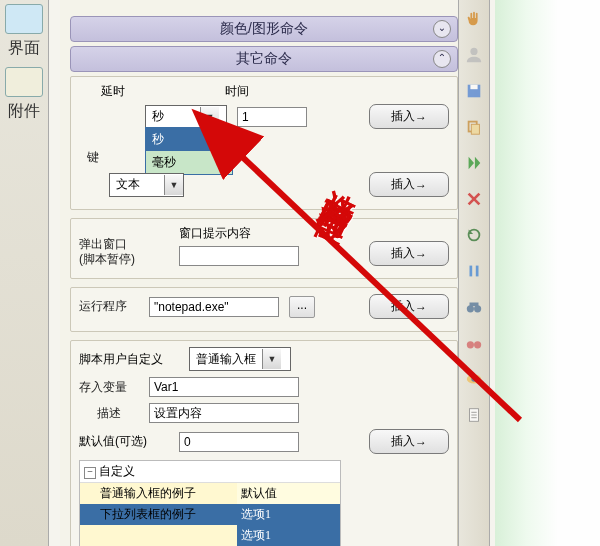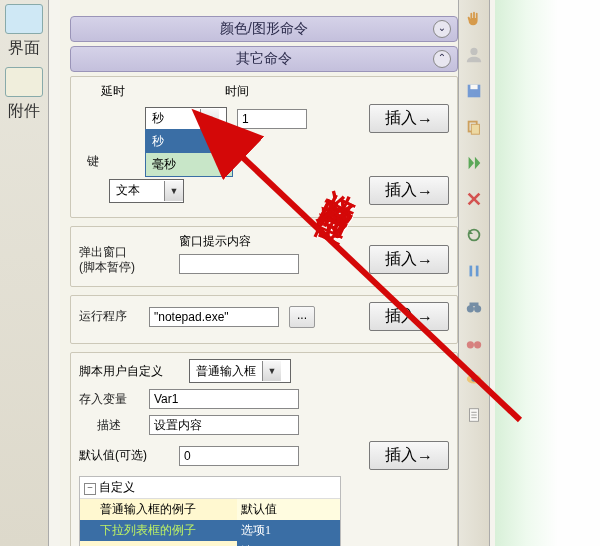--- a/index.html
+++ b/index.html
@@ -85,22 +85,22 @@
     border: 1px solid #3a6ea5;
     background: #fff; min-width: 86px; z-index: 100;
   }
   .dd-list div { padding: 3px 6px; }
   .dd-list .selected { background: #3a6ea5; color: #fff; }
   .dd-list .hover { background: #c8e6c8; }
   .btn-insert {
     border: 1px solid #7a7a7a;
     background: linear-gradient(#f8f8f8,#e0e0e0);
     padding: 3px 10px;
-    border-radius: 2px;
-    font-size: 16px;
+    border-radius: 7px;
+    font-size: 12px;
     cursor: pointer;
     min-width: 58px;
     text-align: center;
   }
   .btn-dots {
     border: 1px solid #999; background: linear-gradient(#f8f8f8,#e0e0e0);
     width: 24px; height: 20px; text-align: center; line-height: 16px;
     border-radius: 2px;
   }
   .headers-row { display: flex; gap: 40px; margin-left: 22px; margin-bottom: 4px; }
@@ -108,21 +108,21 @@
     background: #fff8d0;
     border: 1px solid #bbb;
     font-size: 12px;
     width: 260px;
     font-family: Liberation Serif, serif;
   }
   .tree-root { padding: 2px 4px; background: #fff; border-bottom: 1px solid #ddd; }
   .tree-row { display: flex; }
   .tree-row .c1 { width: 140px; padding: 2px 4px 2px 20px; }
   .tree-row .c2 { width: 100px; padding: 2px 4px; background: #fffce0; }
-  .tree-row.sel .c1 { background: #3a6ea5; color: #bef264; }
+  .tree-row.sel .c1 { background: #3a6ea5; color: #000000; }
   .tree-row.sel .c2 { background: #3a6ea5; color: #fff; }
   .right-toolbar {
     position: absolute;
     right: 110px; top: 0; width: 30px; height: 546px;
     background: linear-gradient(90deg,#e8e6dc,#ddd9cb);
     border-left: 1px solid #aaa; border-right: 1px solid #aaa;
     display: flex; flex-direction: column; align-items: center;
     padding-top: 10px; gap: 18px;
   }
   .tbicon { width: 18px; height: 18px; opacity: .8; }

